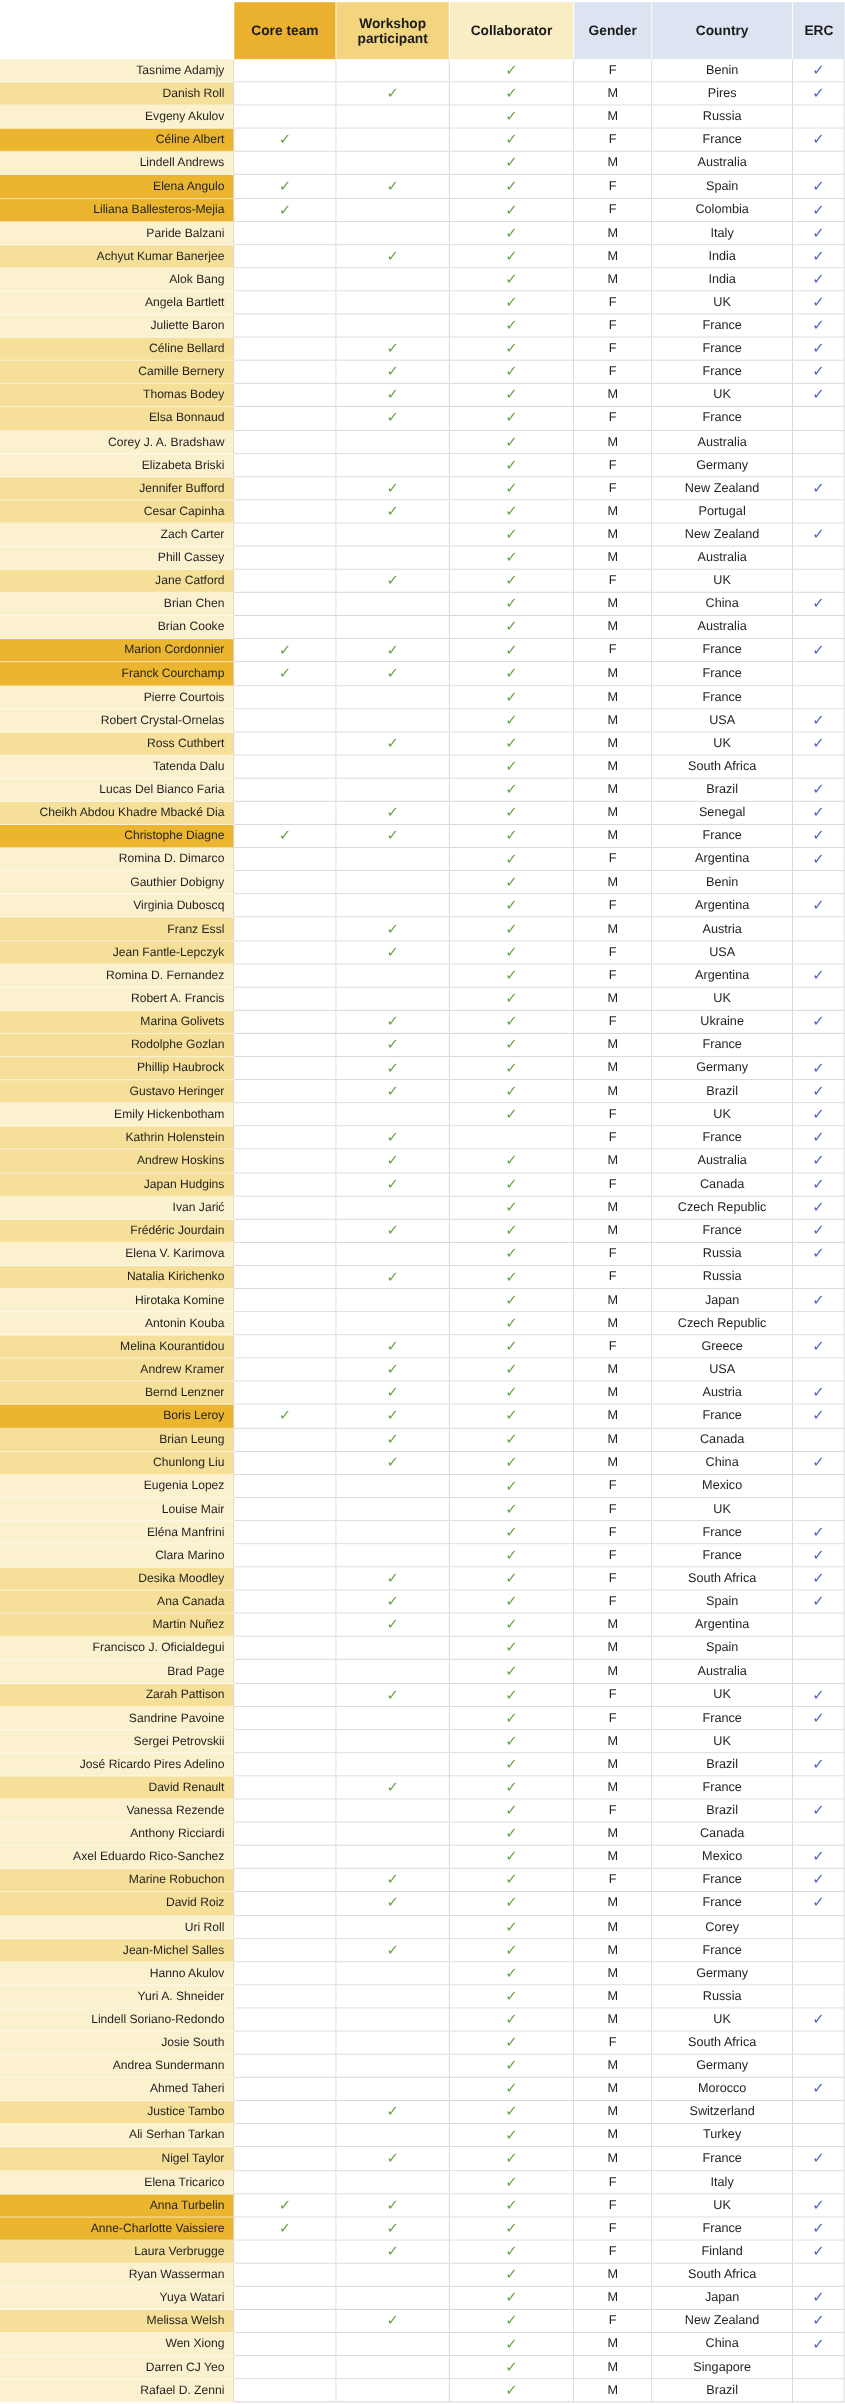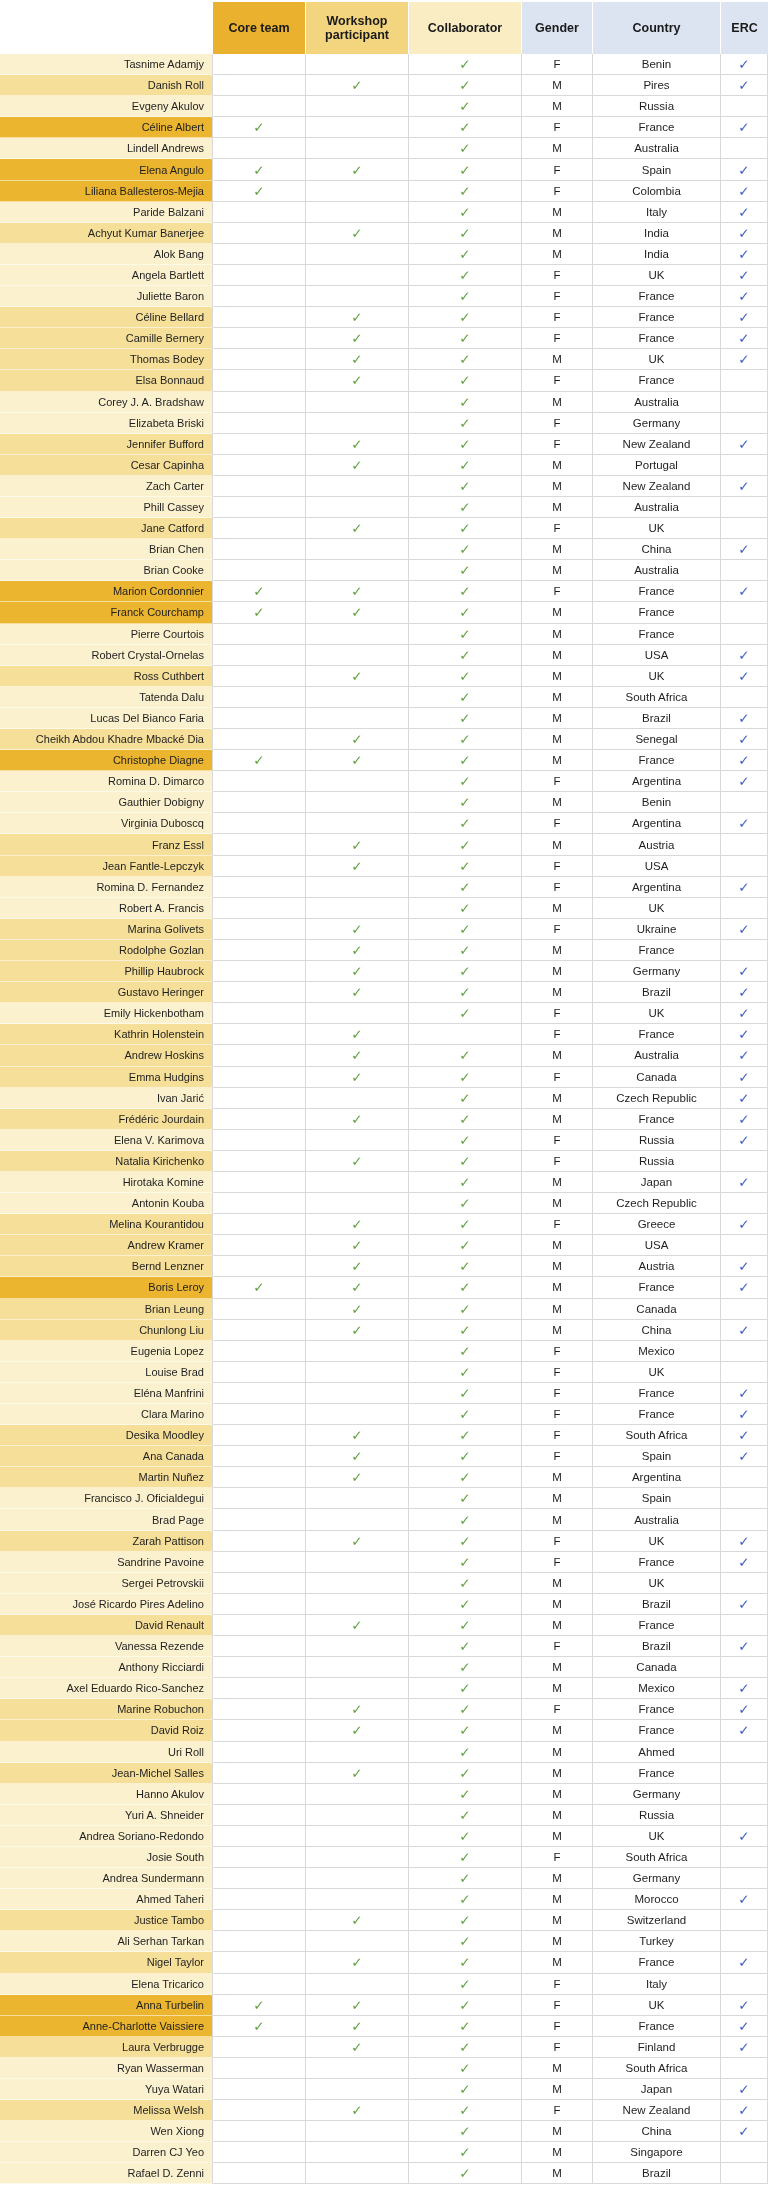--- a/index.html
+++ b/index.html
@@ -546,21 +546,21 @@
     <div class="cell name lvl-workshop">Andrew Hoskins</div>
     <div class="cell mark green core"></div>
     <div class="cell mark green ws">✓</div>
     <div class="cell mark green cb">✓</div>
     <div class="cell gender">M</div>
     <div class="cell country">Australia</div>
     <div class="cell mark erc-mark">✓</div>
   </div>
 
   <div class="grid-row row">
-    <div class="cell name lvl-workshop">Emma Hudgins</div>
+    <div class="cell name lvl-workshop">Japan Hudgins</div>
     <div class="cell mark green core"></div>
     <div class="cell mark green ws">✓</div>
     <div class="cell mark green cb">✓</div>
     <div class="cell gender">F</div>
     <div class="cell country">Canada</div>
     <div class="cell mark erc-mark">✓</div>
   </div>
 
   <div class="grid-row row">
     <div class="cell name lvl-collab">Ivan Jarić</div>
@@ -686,21 +686,21 @@
     <div class="cell name lvl-collab">Eugenia Lopez</div>
     <div class="cell mark green core"></div>
     <div class="cell mark green ws"></div>
     <div class="cell mark green cb">✓</div>
     <div class="cell gender">F</div>
     <div class="cell country">Mexico</div>
     <div class="cell mark erc-mark"></div>
   </div>
 
   <div class="grid-row row">
-    <div class="cell name lvl-collab">Louise Brad</div>
+    <div class="cell name lvl-collab">Louise Mair</div>
     <div class="cell mark green core"></div>
     <div class="cell mark green ws"></div>
     <div class="cell mark green cb">✓</div>
     <div class="cell gender">F</div>
     <div class="cell country">UK</div>
     <div class="cell mark erc-mark"></div>
   </div>
 
   <div class="grid-row row">
     <div class="cell name lvl-collab">Eléna Manfrini</div>
@@ -871,21 +871,21 @@
     <div class="cell country">France</div>
     <div class="cell mark erc-mark">✓</div>
   </div>
 
   <div class="grid-row row">
     <div class="cell name lvl-collab">Uri Roll</div>
     <div class="cell mark green core"></div>
     <div class="cell mark green ws"></div>
     <div class="cell mark green cb">✓</div>
     <div class="cell gender">M</div>
-    <div class="cell country">Ahmed</div>
+    <div class="cell country">Corey</div>
     <div class="cell mark erc-mark"></div>
   </div>
 
   <div class="grid-row row">
     <div class="cell name lvl-workshop">Jean-Michel Salles</div>
     <div class="cell mark green core"></div>
     <div class="cell mark green ws">✓</div>
     <div class="cell mark green cb">✓</div>
     <div class="cell gender">M</div>
     <div class="cell country">France</div>
@@ -906,21 +906,21 @@
     <div class="cell name lvl-collab">Yuri A. Shneider</div>
     <div class="cell mark green core"></div>
     <div class="cell mark green ws"></div>
     <div class="cell mark green cb">✓</div>
     <div class="cell gender">M</div>
     <div class="cell country">Russia</div>
     <div class="cell mark erc-mark"></div>
   </div>
 
   <div class="grid-row row">
-    <div class="cell name lvl-collab">Andrea Soriano-Redondo</div>
+    <div class="cell name lvl-collab">Lindell Soriano-Redondo</div>
     <div class="cell mark green core"></div>
     <div class="cell mark green ws"></div>
     <div class="cell mark green cb">✓</div>
     <div class="cell gender">M</div>
     <div class="cell country">UK</div>
     <div class="cell mark erc-mark">✓</div>
   </div>
 
   <div class="grid-row row">
     <div class="cell name lvl-collab">Josie South</div>

